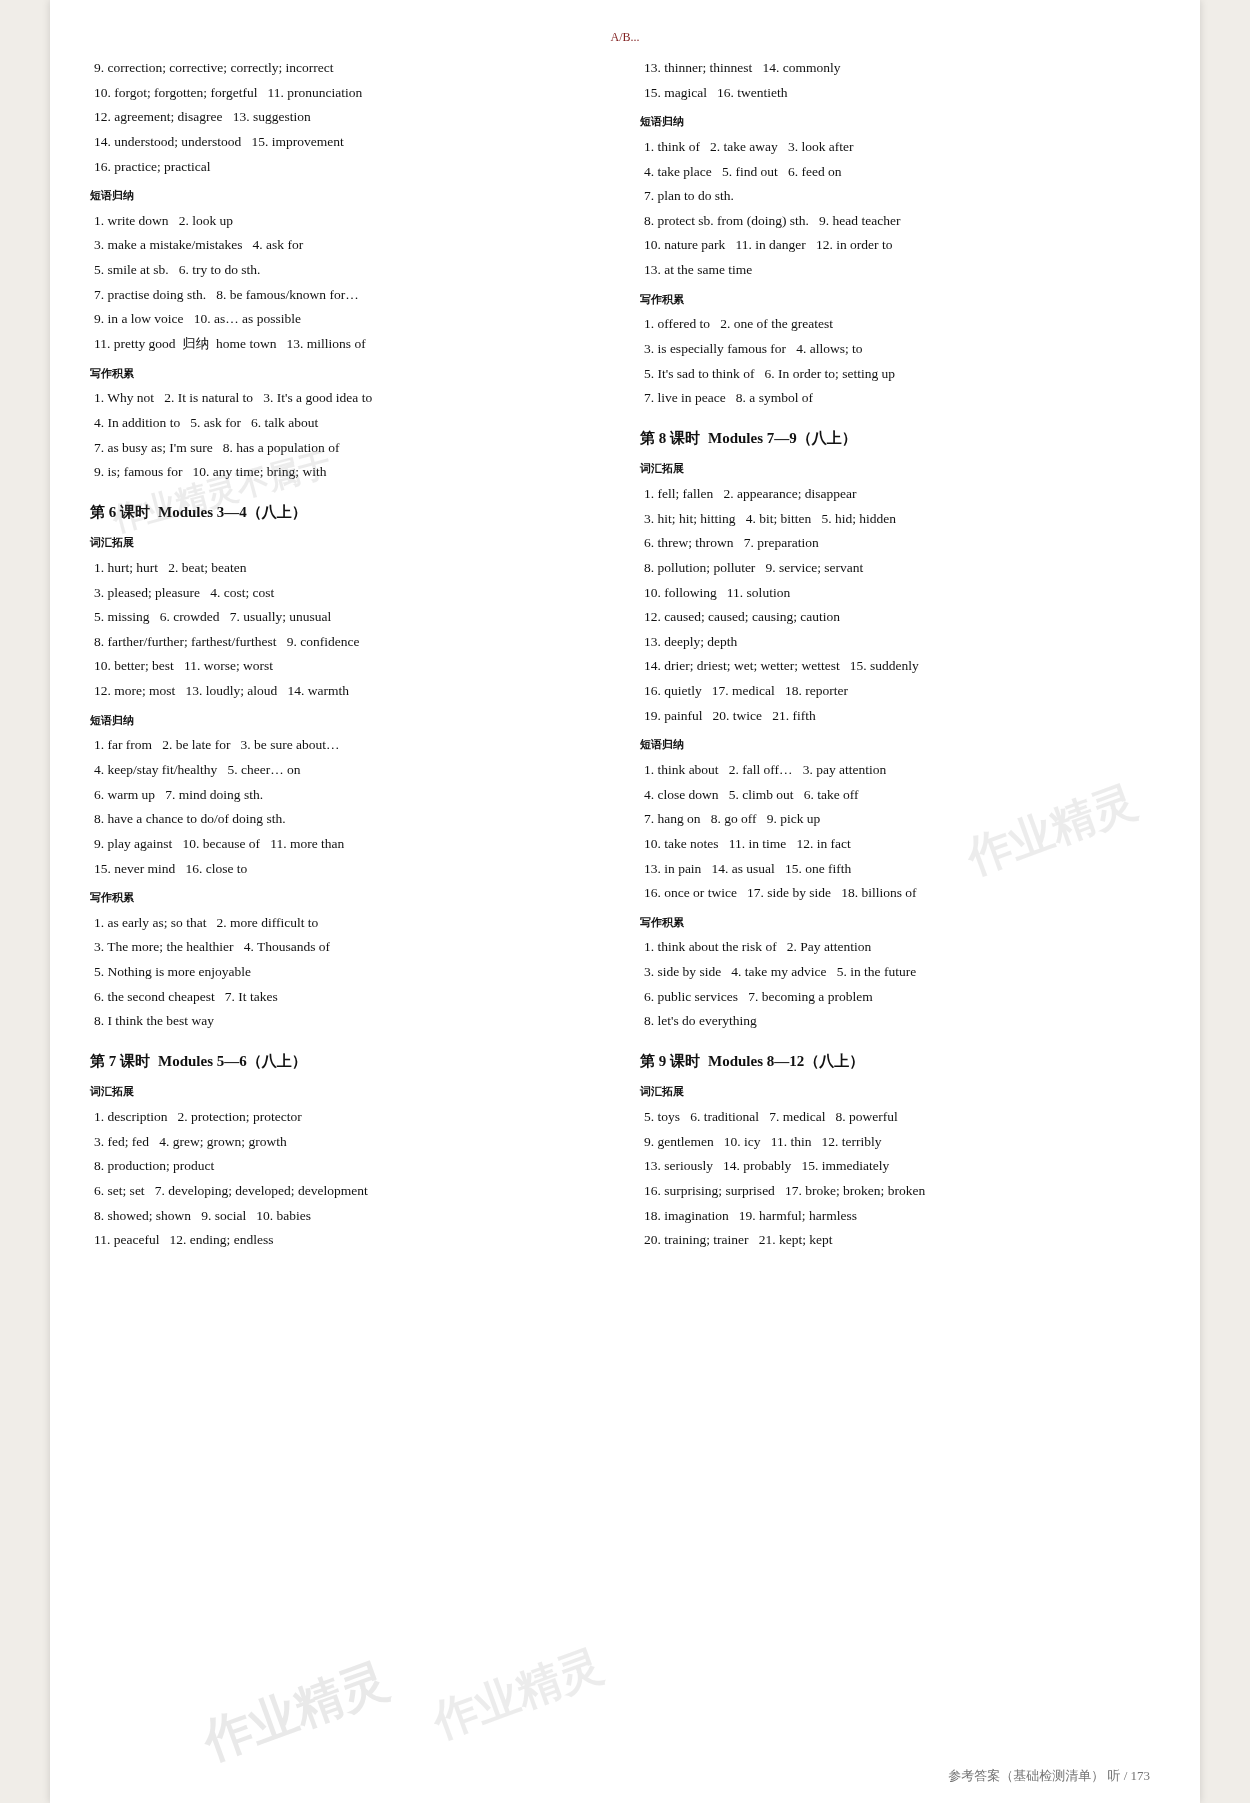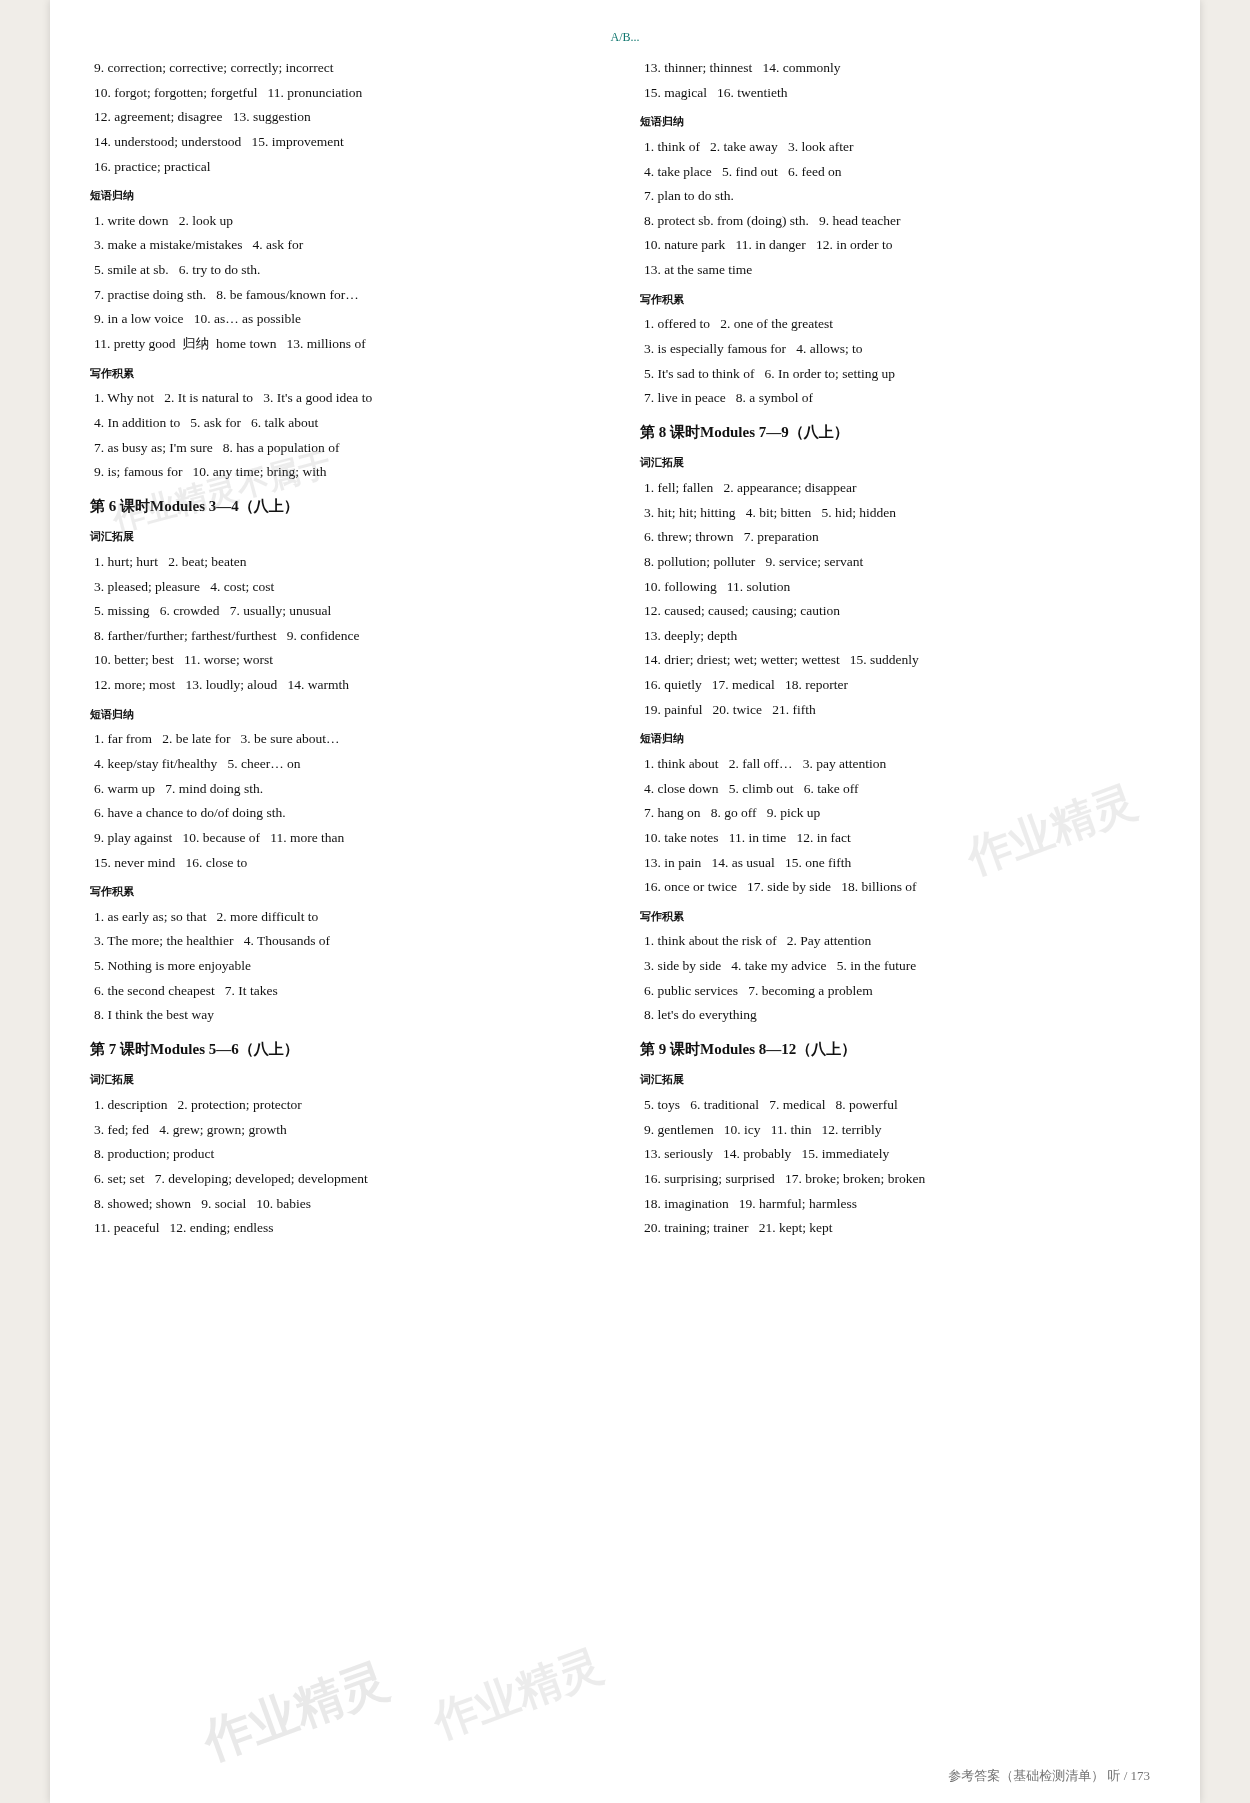--- a/index.html
+++ b/index.html
@@ -17,45 +17,45 @@
       margin: 0 auto;
       background: #fff;
       min-height: 1803px;
       padding: 30px 40px 60px 40px;
       position: relative;
       box-shadow: 0 0 8px rgba(0,0,0,0.15);
     }
     .top-bar {
       text-align: center;
       font-size: 12px;
-      color: #0f766e;
+      color: #7f1d1d;
       margin-bottom: 10px;
     }
     .two-col {
       display: flex;
       gap: 30px;
     }
     .col {
       flex: 1;
       font-size: 13.5px;
       line-height: 1.7;
     }
     .section-title {
       font-weight: bold;
       font-size: 11px;
       margin: 8px 0 4px 0;
     }
     .lesson-title {
       font-weight: bold;
       font-size: 15px;
       border-left: none;
-      margin: 10px 0 6px 0;
+      margin: 16px 0 6px 0;
       display: flex;
       align-items: baseline;
-      gap: 0;
+      gap: 8px;
     }
     .item-list {
       padding-left: 4px;
     }
     .item-list p {
       margin: 1px 0;
       line-height: 1.75;
     }
     .watermark {
       position: absolute;
@@ -135,21 +135,21 @@
         <p>8. farther/further; farthest/furthest &nbsp; 9. confidence</p>
         <p>10. better; best &nbsp; 11. worse; worst</p>
         <p>12. more; most &nbsp; 13. loudly; aloud &nbsp; 14. warmth</p>
       </div>
 
       <div class="section-title">短语归纳</div>
       <div class="item-list">
         <p>1. far from &nbsp; 2. be late for &nbsp; 3. be sure about…</p>
         <p>4. keep/stay fit/healthy &nbsp; 5. cheer… on</p>
         <p>6. warm up &nbsp; 7. mind doing sth.</p>
-        <p>6. have a chance to do/of doing sth.</p>
+        <p>8. have a chance to do/of doing sth.</p>
         <p>9. play against &nbsp; 10. because of &nbsp; 11. more than</p>
         <p>15. never mind &nbsp; 16. close to</p>
       </div>
 
       <div class="section-title">写作积累</div>
       <div class="item-list">
         <p>1. as early as; so that &nbsp; 2. more difficult to</p>
         <p>3. The more; the healthier &nbsp; 4. Thousands of</p>
         <p>5. Nothing is more enjoyable</p>
         <p>6. the second cheapest &nbsp; 7. It takes</p>

